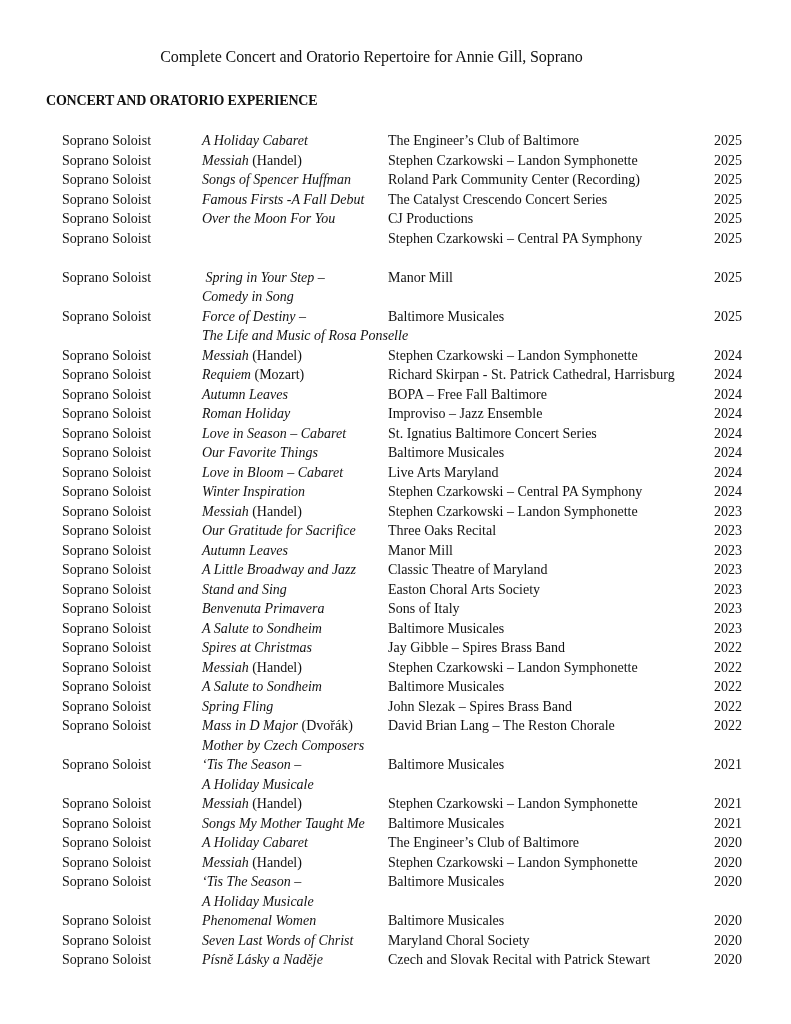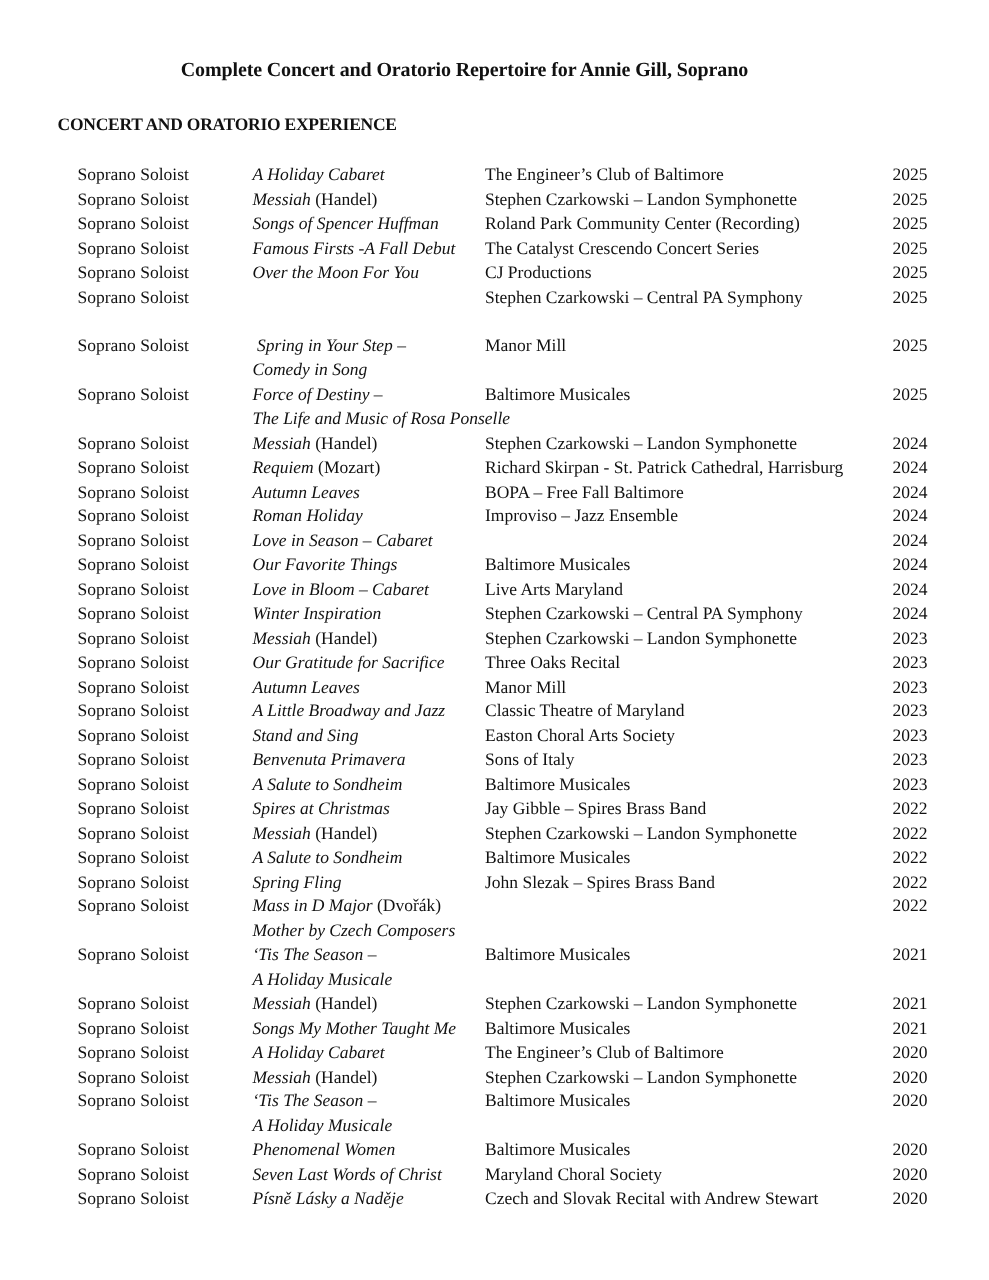--- a/index.html
+++ b/index.html
@@ -3,21 +3,21 @@
   <meta charset="utf-8">
   <style>
     html, body { margin: 0; padding: 0; background: #ffffff; }
     body {
       width: 791px; height: 1024px; position: relative; overflow: hidden;
       font-family: "Liberation Serif", "DejaVu Serif", serif;
       color: #111111;
     }
     .title {
       position: absolute; left: 0; width: 743px; top: 48px;
-      text-align: center; font-weight: bold; font-size: 16px; letter-spacing: -0.1px;
+      text-align: center; font-weight: normal; font-size: 16px; letter-spacing: -0.1px;
     }
     .section-heading {
       position: absolute; left: 46px; top: 93px;
       font-weight: bold; font-size: 14px; letter-spacing: -0.2px;
     }
     .rows { position: absolute; left: 16px; top: 131px; width: 791px; font-family: Liberation Serif, serif; }
     .row { position: relative; height: 19.5px; font-size: 14px; line-height: 19.5px; white-space: nowrap; }
     .row.tall { height: 39px; }
     .cell { position: absolute; top: 0; }
     .role { left: 46px; }
@@ -102,20 +102,21 @@
     </div>
     <div class="row">
       <span class="cell role">Soprano Soloist</span>
       <span class="cell piece"><span class="t" style="white-space: pre;">Roman Holiday</span></span>
       <span class="cell venue">Improviso – Jazz Ensemble</span>
       <span class="cell year">2024</span>
     </div>
     <div class="row">
       <span class="cell role">Soprano Soloist</span>
       <span class="cell piece"><span class="t" style="white-space: pre;">Love in Season – Cabaret</span></span>
+      <span class="cell venue">St. Ignatius Baltimore Concert Series</span>
       <span class="cell year">2024</span>
     </div>
     <div class="row">
       <span class="cell role">Soprano Soloist</span>
       <span class="cell piece"><span class="t" style="white-space: pre;">Our Favorite Things</span></span>
       <span class="cell venue">Baltimore Musicales</span>
       <span class="cell year">2024</span>
     </div>
     <div class="row">
       <span class="cell role">Soprano Soloist</span>
@@ -191,20 +192,21 @@
     </div>
     <div class="row">
       <span class="cell role">Soprano Soloist</span>
       <span class="cell piece"><span class="t" style="white-space: pre;">Spring Fling</span></span>
       <span class="cell venue">John Slezak – Spires Brass Band</span>
       <span class="cell year">2022</span>
     </div>
     <div class="row tall">
       <span class="cell role">Soprano Soloist</span>
       <span class="cell piece"><span class="t" style="white-space: pre;">Mass in D Major</span><span class="s" style="white-space: pre;"> (Dvořák)</span><span class="l2">Mother by Czech Composers</span></span>
+      <span class="cell venue">David Brian Lang – The Reston Chorale</span>
       <span class="cell year">2022</span>
     </div>
     <div class="row tall">
       <span class="cell role">Soprano Soloist</span>
       <span class="cell piece"><span class="t" style="white-space: pre;">‘Tis The Season –</span><span class="l2">A Holiday Musicale</span></span>
       <span class="cell venue">Baltimore Musicales</span>
       <span class="cell year">2021</span>
     </div>
     <div class="row">
       <span class="cell role">Soprano Soloist</span>
@@ -244,16 +246,16 @@
     </div>
     <div class="row">
       <span class="cell role">Soprano Soloist</span>
       <span class="cell piece"><span class="t" style="white-space: pre;">Seven Last Words of Christ</span></span>
       <span class="cell venue">Maryland Choral Society</span>
       <span class="cell year">2020</span>
     </div>
     <div class="row">
       <span class="cell role">Soprano Soloist</span>
       <span class="cell piece"><span class="t" style="white-space: pre;">Písně Lásky a Naděje</span></span>
-      <span class="cell venue">Czech and Slovak Recital with Andrew Stewart</span>
+      <span class="cell venue">Czech and Slovak Recital with Patrick Stewart</span>
       <span class="cell year">2020</span>
     </div>
   </div>
 
 </body></html>

